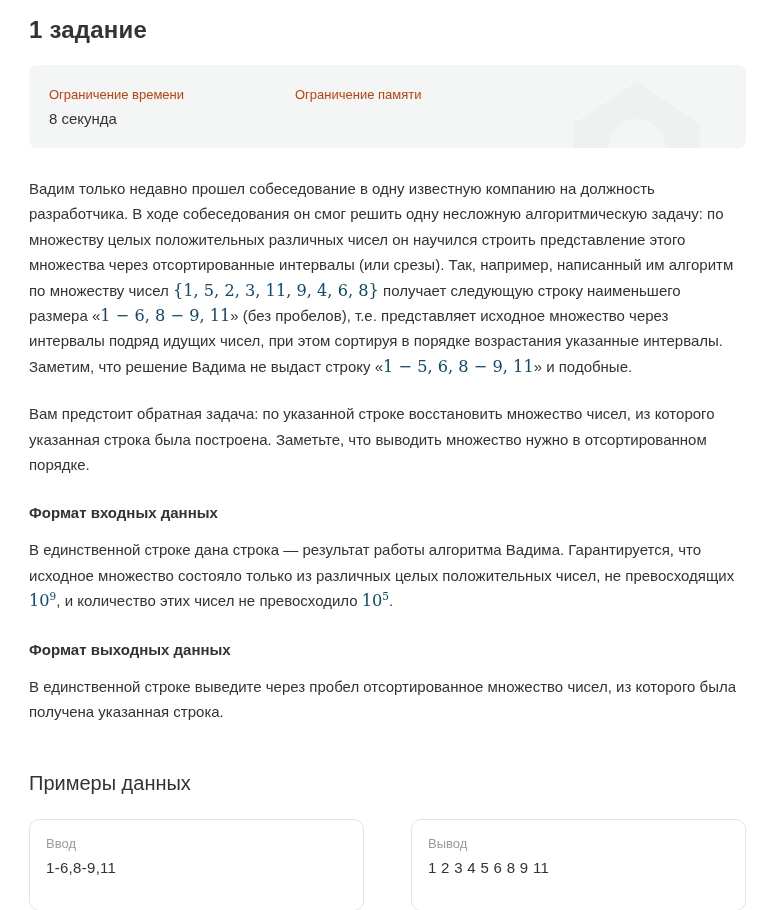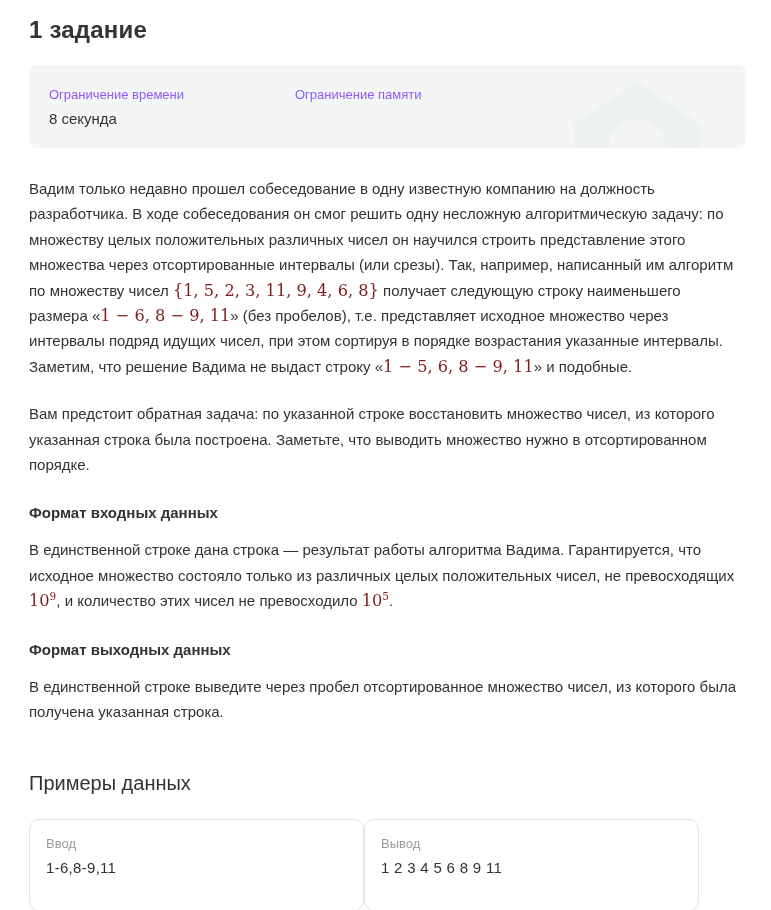--- a/index.html
+++ b/index.html
@@ -31,21 +31,21 @@
     background: #f4f6f5;
     border-radius: 8px;
     overflow: hidden;
     display: flex;
     padding: 22px 0 0 20px;
   }
   .limit-col { min-width: 246px; }
   .limit-label {
     font-size: 13px;
     line-height: 16px;
-    color: #8b5cf6;
+    color: #c2410c;
   }
   .limit-value {
     margin-top: 6px;
     font-size: 15px;
     line-height: 19px;
     color: #333333;
   }
   .watermark {
     position: absolute;
     right: 46px;
@@ -57,21 +57,21 @@
   .statement { margin-top: 28px; max-width: 714px; }
   .statement p {
     font-size: 15px;
     line-height: 25.4px;
     color: #333333;
     margin: 0 0 22px 0;
   }
   .math {
     font-family: "DejaVu Serif", serif;
     font-size: 16.2px;
-    color: #7f1d1d;
+    color: #0c4a6e;
     white-space: nowrap;
   }
   .math sup {
     font-size: 10.5px;
     line-height: 0;
     vertical-align: super;
   }
   .format-heading {
     font-size: 15px;
     line-height: 19px;
@@ -81,20 +81,21 @@
   }
   .examples-heading {
     font-size: 20px;
     line-height: 25px;
     font-weight: 400;
     color: #333333;
     margin: 46px 0 23px 0;
   }
   .samples-row {
     display: flex;
+    gap: 47px;
   }
   .sample-card {
     width: 335px;
     height: 92px;
     border: 1px solid #e3e3e3;
     border-radius: 10px;
     background: #ffffff;
     padding: 16px 16px 0 16px;
   }
   .sample-label {

